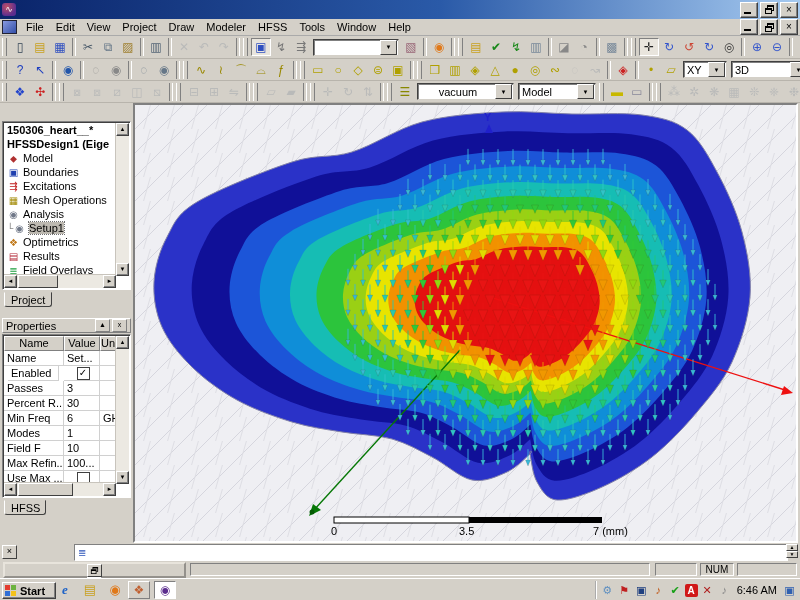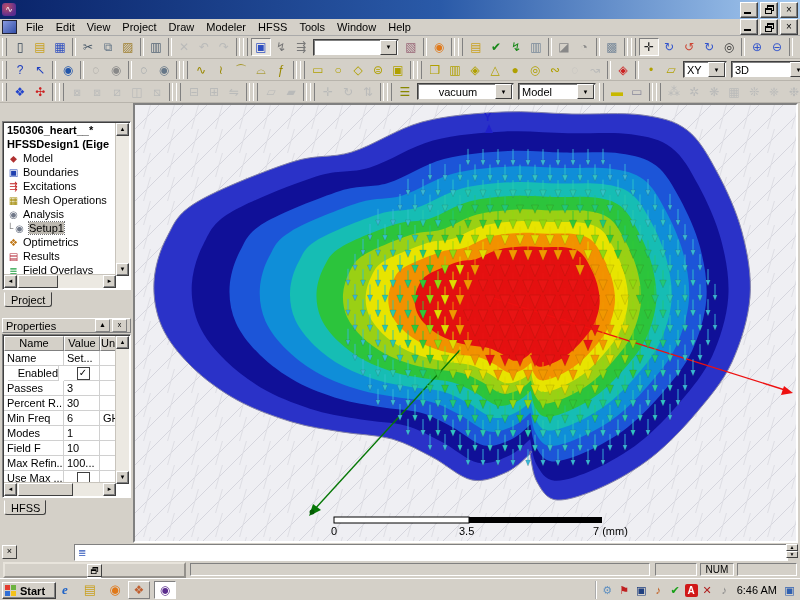--- a/index.html
+++ b/index.html
@@ -379,21 +379,21 @@
       <span class="phbtn">x</span>
     </span>
   </div>
   <div class="sunken" id="prop-table" style="left:2px;top:334px;width:129px;height:164px;background:#fff">
       <div class="pth" style="left: 1px; top: 1px; width: 60px;">Name</div>
       <div class="pth" style="left: 61px; top: 1px; width: 36px;">Value</div>
       <div class="pth" style="left: 97px; top: 1px; width: 16px;">Unit</div>
       <div class="ptd" style="left: 1px; top: 16px; width: 60px;">Name</div>
       <div class="ptd" style="left: 61px; top: 16px; width: 36px;">Set...</div>
       <div class="ptd" style="left: 97px; top: 16px; width: 16px;"></div>
-      <div class="ptd" style="left: 5px; top: 31px; width: 51px; text-align: right;">Enabled</div>
+      <div class="ptd" style="left: 5px; top: 31px; width: 51px;">Enabled</div>
       <div class="ptd" style="left: 61px; top: 31px; width: 36px;">
         <div class="cbx">✓</div>
       </div>
       <div class="ptd" style="left: 97px; top: 31px; width: 16px;"></div>
       <div class="ptd" style="left: 1px; top: 46px; width: 60px;">Passes</div>
       <div class="ptd" style="left: 61px; top: 46px; width: 36px;">3</div>
       <div class="ptd" style="left: 97px; top: 46px; width: 16px;"></div>
       <div class="ptd" style="left: 1px; top: 61px; width: 60px;">Percent R...</div>
       <div class="ptd" style="left: 61px; top: 61px; width: 36px;">30</div>
       <div class="ptd" style="left: 97px; top: 61px; width: 16px;"></div>

